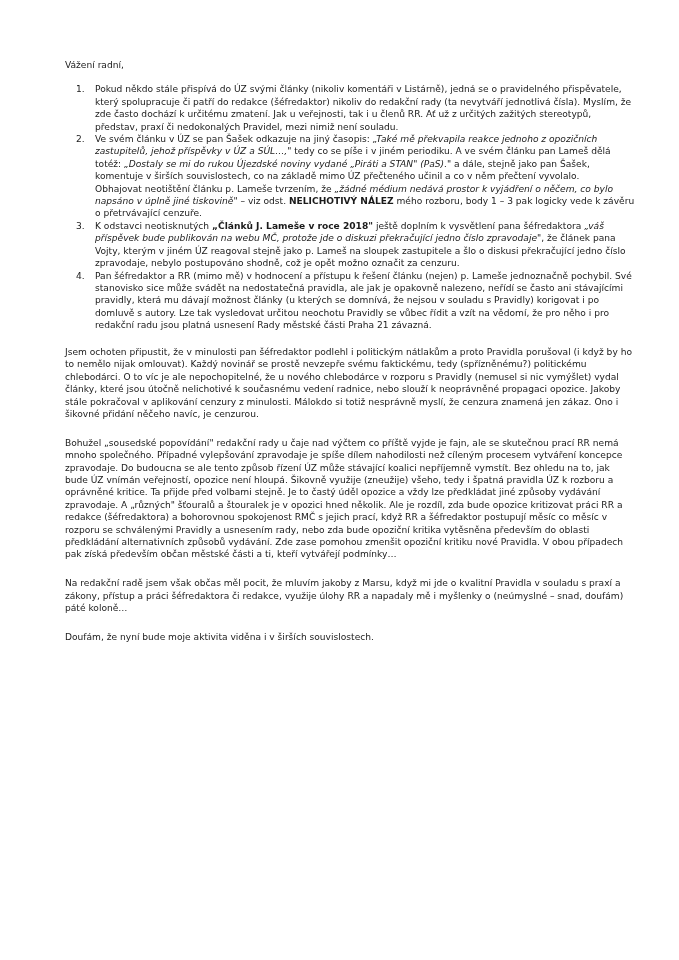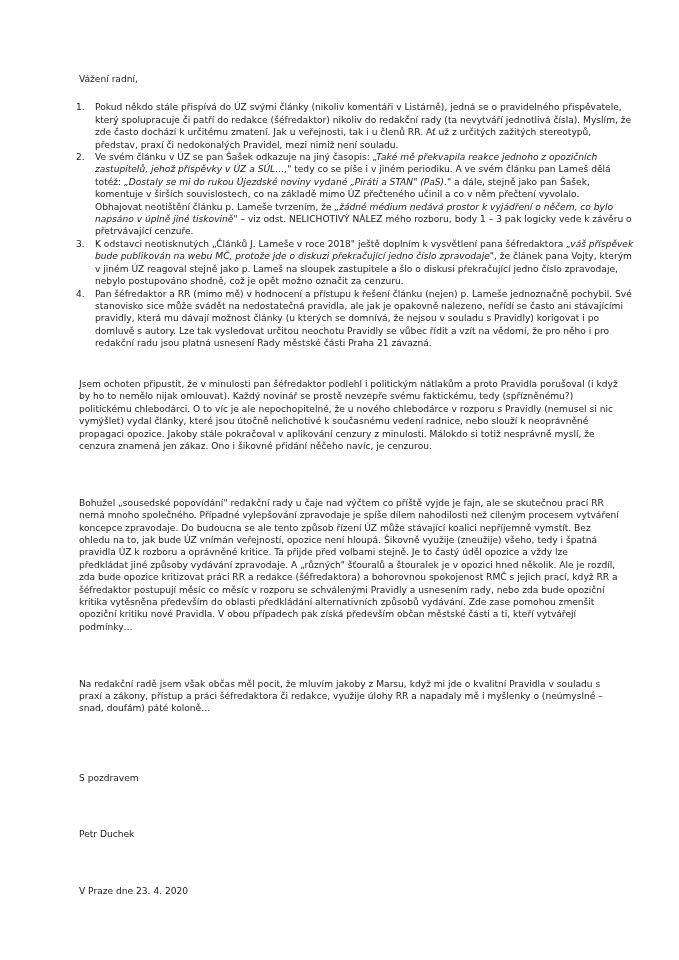--- a/index.html
+++ b/index.html
@@ -1,25 +1,25 @@
 <!DOCTYPE html>
 <html><head>
 <meta charset="utf-8">
 <style>
   html, body { margin: 0; padding: 0; background: #ffffff; }
   body { width: 679px; height: 960px; position: relative; overflow: hidden;
          font-family: "DejaVu Sans", sans-serif; font-size: 9.1px; color: #1a1a1a; line-height: 12.4px; }
   .page { position: absolute; left: 63px; top: 57px; width: 572px; }
-  p { margin: 16px; }
+  p { margin: 2px; }
   .gap { height: 12.4px; }
   ol { margin: 12px 0 0 0; padding: 0; list-style: none; }
   ol li { position: relative; padding-left: 32px; }
   ol li .num { position: absolute; left: 13px; top: 0; }
   .it { font-style: italic; }
-  .b { font-weight: normal; }
+  .b { font-weight: bold; }
 </style>
 </head>
 <body>
 
 <div class="page">
   <p>Vážení radní,</p>
 
   <ol id="items">
       <li><span class="num">1.</span><span>Pokud někdo stále přispívá do ÚZ svými články (nikoliv komentáři v Listárně), jedná se o pravidelného přispěvatele, který spolupracuje či patří do redakce (šéfredaktor) nikoliv do redakční rady (ta nevytváří jednotlivá čísla). Myslím, že zde často dochází k určitému zmatení. Jak u veřejnosti, tak i u členů RR. Ať už z určitých zažitých stereotypů, představ, praxí či nedokonalých Pravidel, mezi nimiž není souladu.</span></li>
       <li><span class="num">2.</span><span>Ve svém článku v ÚZ se pan Šašek odkazuje na jiný časopis: </span><span class="it">„Také mě překvapila reakce jednoho z opozičních zastupitelů, jehož příspěvky v ÚZ a SÚL…,</span><span>" tedy co se píše i v jiném periodiku. A ve svém článku pan Lameš dělá totéž: </span><span class="it">„Dostaly se mi do rukou Újezdské noviny vydané „Piráti a STAN" (PaS).</span><span>" a dále, stejně jako pan Šašek, komentuje v širších souvislostech, co na základě mimo ÚZ přečteného učinil a co v něm přečtení vyvolalo.</span><span></span><br><span>Obhajovat neotištění článku p. Lameše tvrzením, že </span><span class="it">„žádné médium nedává prostor k vyjádření o něčem, co bylo napsáno v úplně jiné tiskovině</span><span>" – viz odst. </span><span class="b">NELICHOTIVÝ NÁLEZ</span><span> mého rozboru, body 1 – 3 pak logicky vede k závěru o přetrvávající cenzuře.</span></li>
@@ -27,19 +27,17 @@
       <li><span class="num">4.</span><span>Pan šéfredaktor a RR (mimo mě) v hodnocení a přístupu k řešení článku (nejen) p. Lameše jednoznačně pochybil. Své stanovisko sice může svádět na nedostatečná pravidla, ale jak je opakovně nalezeno, neřídí se často ani stávajícími pravidly, která mu dávají možnost články (u kterých se domnívá, že nejsou v souladu s Pravidly) korigovat i po domluvě s autory. Lze tak vysledovat určitou neochotu Pravidly se vůbec řídit a vzít na vědomí, že pro něho i pro redakční radu jsou platná usnesení Rady městské části Praha 21 závazná.</span></li>
     </ol>
 
   <div class="gap"></div>
   <p>Jsem ochoten připustit, že v minulosti pan šéfredaktor podlehl i politickým nátlakům a proto Pravidla porušoval (i když by ho to nemělo nijak omlouvat). Každý novinář se prostě nevzepře svému faktickému, tedy (spřízněnému?) politickému chlebodárci. O to víc je ale nepochopitelné, že u nového chlebodárce v rozporu s Pravidly (nemusel si nic vymýšlet) vydal články, které jsou útočně nelichotivé k současnému vedení radnice, nebo slouží k neoprávněné propagaci opozice. Jakoby stále pokračoval v aplikování cenzury z minulosti. Málokdo si totiž nesprávně myslí, že cenzura znamená jen zákaz. Ono i šikovné přidání něčeho navíc, je cenzurou.</p>
   <div class="gap"></div>
   <p>Bohužel „sousedské popovídání" redakční rady u čaje nad výčtem co příště vyjde je fajn, ale se skutečnou prací RR nemá mnoho společného. Případné vylepšování zpravodaje je spíše dílem nahodilosti než cíleným procesem vytváření koncepce zpravodaje. Do budoucna se ale tento způsob řízení ÚZ může stávající koalici nepříjemně vymstít. Bez ohledu na to, jak bude ÚZ vnímán veřejností, opozice není hloupá. Šikovně využije (zneužije) všeho, tedy i špatná pravidla ÚZ k rozboru a oprávněné kritice. Ta přijde před volbami stejně. Je to častý úděl opozice a vždy lze předkládat jiné způsoby vydávání zpravodaje. A „různých" šťouralů a štouralek je v opozici hned několik. Ale je rozdíl, zda bude opozice kritizovat práci RR a redakce (šéfredaktora) a bohorovnou spokojenost RMČ s jejich prací, když RR a šéfredaktor postupují měsíc co měsíc v rozporu se schválenými Pravidly a usnesením rady, nebo zda bude opoziční kritika vytěsněna především do oblasti předkládání alternativních způsobů vydávání. Zde zase pomohou zmenšit opoziční kritiku nové Pravidla. V obou případech pak získá především občan městské části a ti, kteří vytvářejí podmínky…</p>
   <div class="gap"></div>
   <p>Na redakční radě jsem však občas měl pocit, že mluvím jakoby z Marsu, když mi jde o kvalitní Pravidla v souladu s praxí a zákony, přístup a práci šéfredaktora či redakce, využije úlohy RR a napadaly mě i myšlenky o (neúmyslné – snad, doufám) páté koloně…</p>
   <div class="gap"></div>
+  <p>Doufám, že nyní bude moje aktivita viděna i v širších souvislostech.</p>
   <div class="gap"></div>
-  <p>S pozdravem</p>
   <div class="gap"></div>
-  <p>Petr Duchek</p>
   <div class="gap"></div>
-  <p>V Praze dne 23. 4. 2020</p>
 </div>
 
 </body></html>

